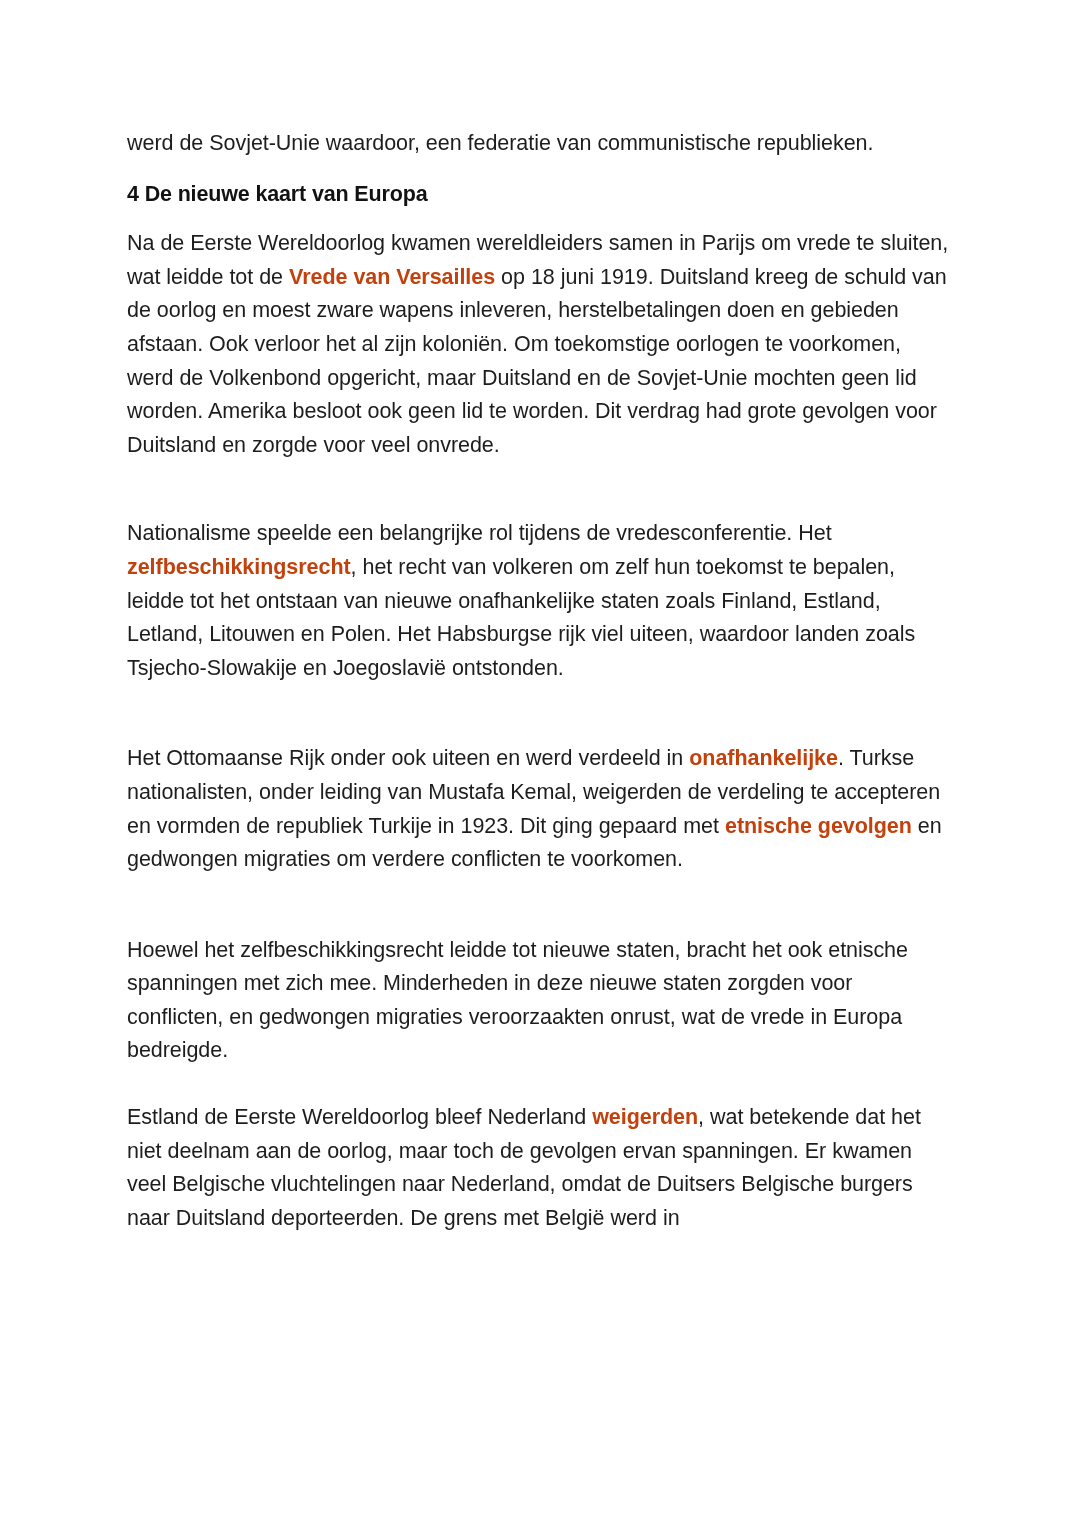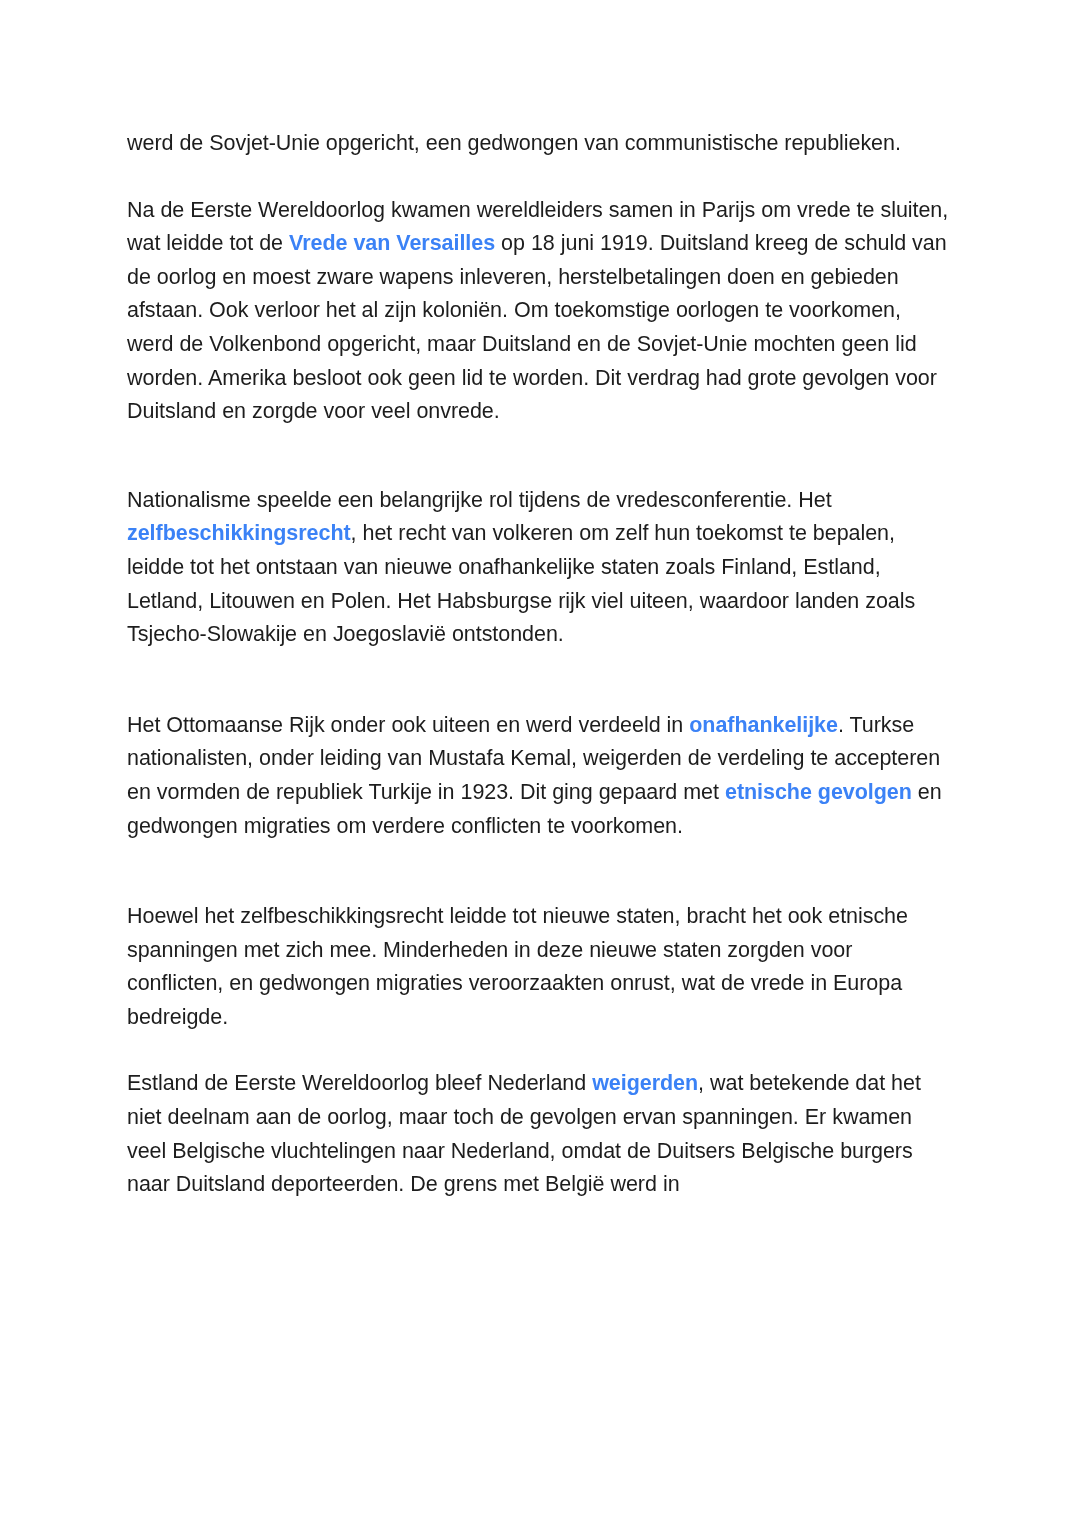--- a/index.html
+++ b/index.html
@@ -35,34 +35,35 @@
     line-height: 33.6px;
     color: #121212;
     font-weight: 600;
     letter-spacing: -0.15px;
   }
   
   .sp-sm { height: 17px; }
   .sp-md { height: 16px; }
   .sp-lg { height: 55px; }
   .sp-xl { height: 57px; }
-  b, strong { font-weight: 700; color: #3b82f6; }
+  b, strong { font-weight: 700; color: #c2410c; }
 </style>
 </head>
 <body>
 
 <div class="page">
   <div class="doc-body">
 
     <p class="para">
-      <span>werd de Sovjet-Unie opgericht, een gedwongen van communistische republieken.</span>
+      <span>werd de Sovjet-Unie waardoor, een federatie van communistische republieken.</span>
     </p>
 
     <div class="sp-sm"></div>
 
+    <h2 class="heading">4 De nieuwe kaart van Europa</h2>
 
     <div class="sp-md"></div>
 
     <p class="para"><span>Na de Eerste Wereldoorlog kwamen wereldleiders samen in Parijs om vrede te sluiten, wat leidde tot de </span><b>Vrede van Versailles</b><span> op 18 juni 1919. Duitsland kreeg de schuld van de oorlog en moest zware wapens inleveren, herstelbetalingen doen en gebieden afstaan. Ook verloor het al zijn koloniën. Om toekomstige oorlogen te voorkomen, werd de Volkenbond opgericht, maar Duitsland en de Sovjet-Unie mochten geen lid worden. Amerika besloot ook geen lid te worden. Dit verdrag had grote gevolgen voor Duitsland en zorgde voor veel onvrede.</span></p>
 
     <div class="sp-lg"></div>
 
     <p class="para"><span>Nationalisme speelde een belangrijke rol tijdens de vredesconferentie. Het </span><b>zelfbeschikkingsrecht</b><span>, het recht van volkeren om zelf hun toekomst te bepalen, leidde tot het ontstaan van nieuwe onafhankelijke staten zoals Finland, Estland, Letland, Litouwen en Polen. Het Habsburgse rijk viel uiteen, waardoor landen zoals Tsjecho-Slowakije en Joegoslavië ontstonden.</span></p>
 
     <div class="sp-xl"></div>

